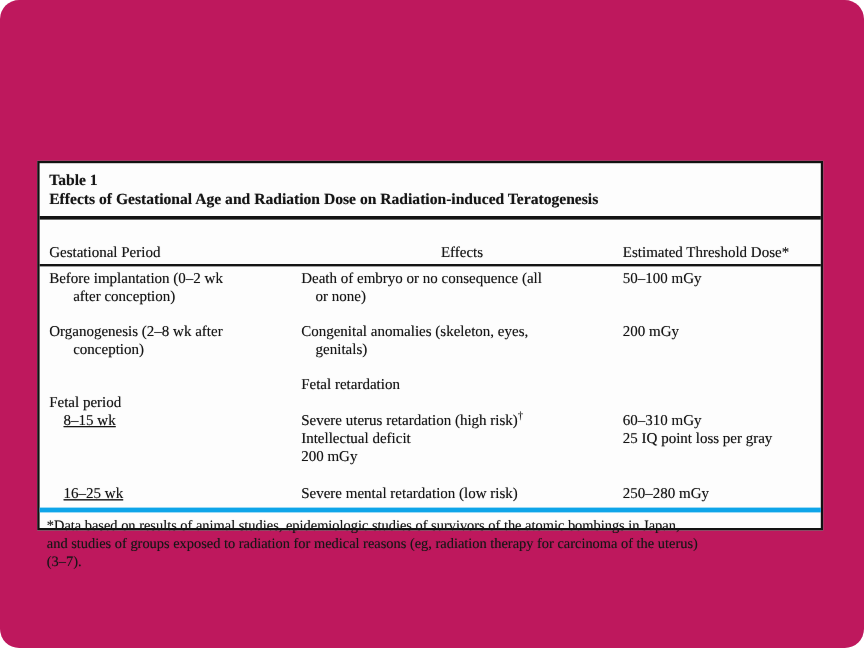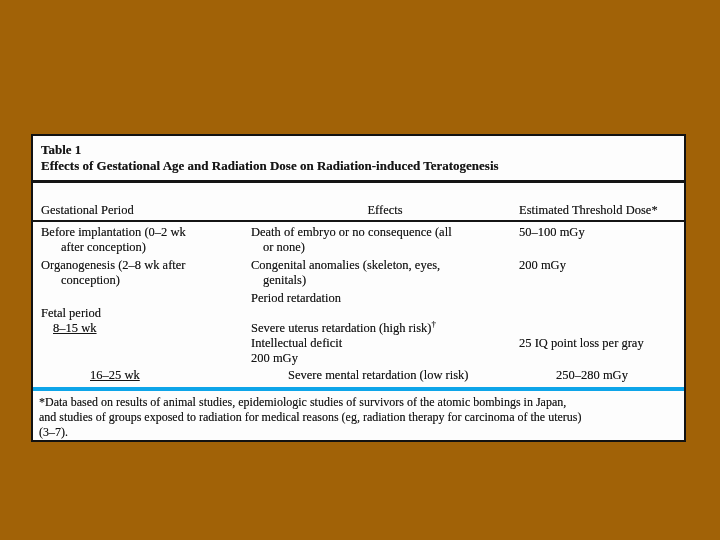--- a/index.html
+++ b/index.html
@@ -4,23 +4,24 @@
 <style>
   html, body {
     margin: 0;
     padding: 0;
     background: #ffffff;
   }
   .slide {
     position: relative;
     width: 720px;
     height: 540px;
-    background: #a16207;
+    background: #be185d;
     overflow: hidden;
     font-family: "Liberation Serif", "DejaVu Serif", serif;
+    border-radius: 16px;
   }
   .table-box {
     position: absolute;
     left: 31px;
     top: 134px;
     width: 655px;
     height: 308px;
     box-sizing: border-box;
     border: 2px solid #121212;
     background: #fdfdfd;
@@ -52,22 +53,22 @@
   .ch-period { padding-left: 8px; }
   .ch-effects { text-align: center; }
   .t-body {
     padding-top: 3px;
     font-size: 12.5px;
   }
   .row {
     display: grid;
     grid-template-columns: 218px 268px 1fr;
   }
-  .row.gap { margin-top: 3px; }
-  .row.gap-sm { margin-top: 2px; padding-left: 37px; }
+  .row.gap { margin-top: 14px; }
+  .row.gap-sm { margin-top: 16px; }
   .c1 { padding-left: 8px; }
   .line {
     line-height: 15px;
     white-space: nowrap;
   }
   .hang  { padding-left: 20px; }
   .hang2 { padding-left: 12px; }
   .indent { padding-left: 12px; text-decoration: underline; }
   .dag {
     font-size: 9px;
@@ -123,39 +124,40 @@
         <div class="c2">
           <div class="line">Congenital anomalies (skeleton, eyes,</div>
           <div class="line hang2">genitals)</div>
         </div>
         <div class="c3 line">200 mGy</div>
       </div>
 
       <div class="row gap">
         <div class="c1"></div>
         <div class="c2">
-          <div class="line">Period retardation</div>
+          <div class="line">Fetal retardation</div>
         </div>
       </div>
 
       <div class="row">
         <div class="c1">
           <div class="line">Fetal period</div>
         </div>
         <div class="c2"></div>
         <div class="c3 line"></div>
       </div>
 
       <div class="row">
         <div class="c1">
           <div class="line indent">8–15 wk</div>
         </div>
         <div class="c2">
           <div class="line"><span>Severe uterus retardation (high risk)</span><sup class="dag">†</sup></div>
         </div>
+        <div class="c3 line">60–310 mGy</div>
       </div>
 
       <div class="row">
         <div class="c1"></div>
         <div class="c2">
           <div class="line">Intellectual deficit</div>
         </div>
         <div class="c3 line">25 IQ point loss per gray</div>
       </div>
 

